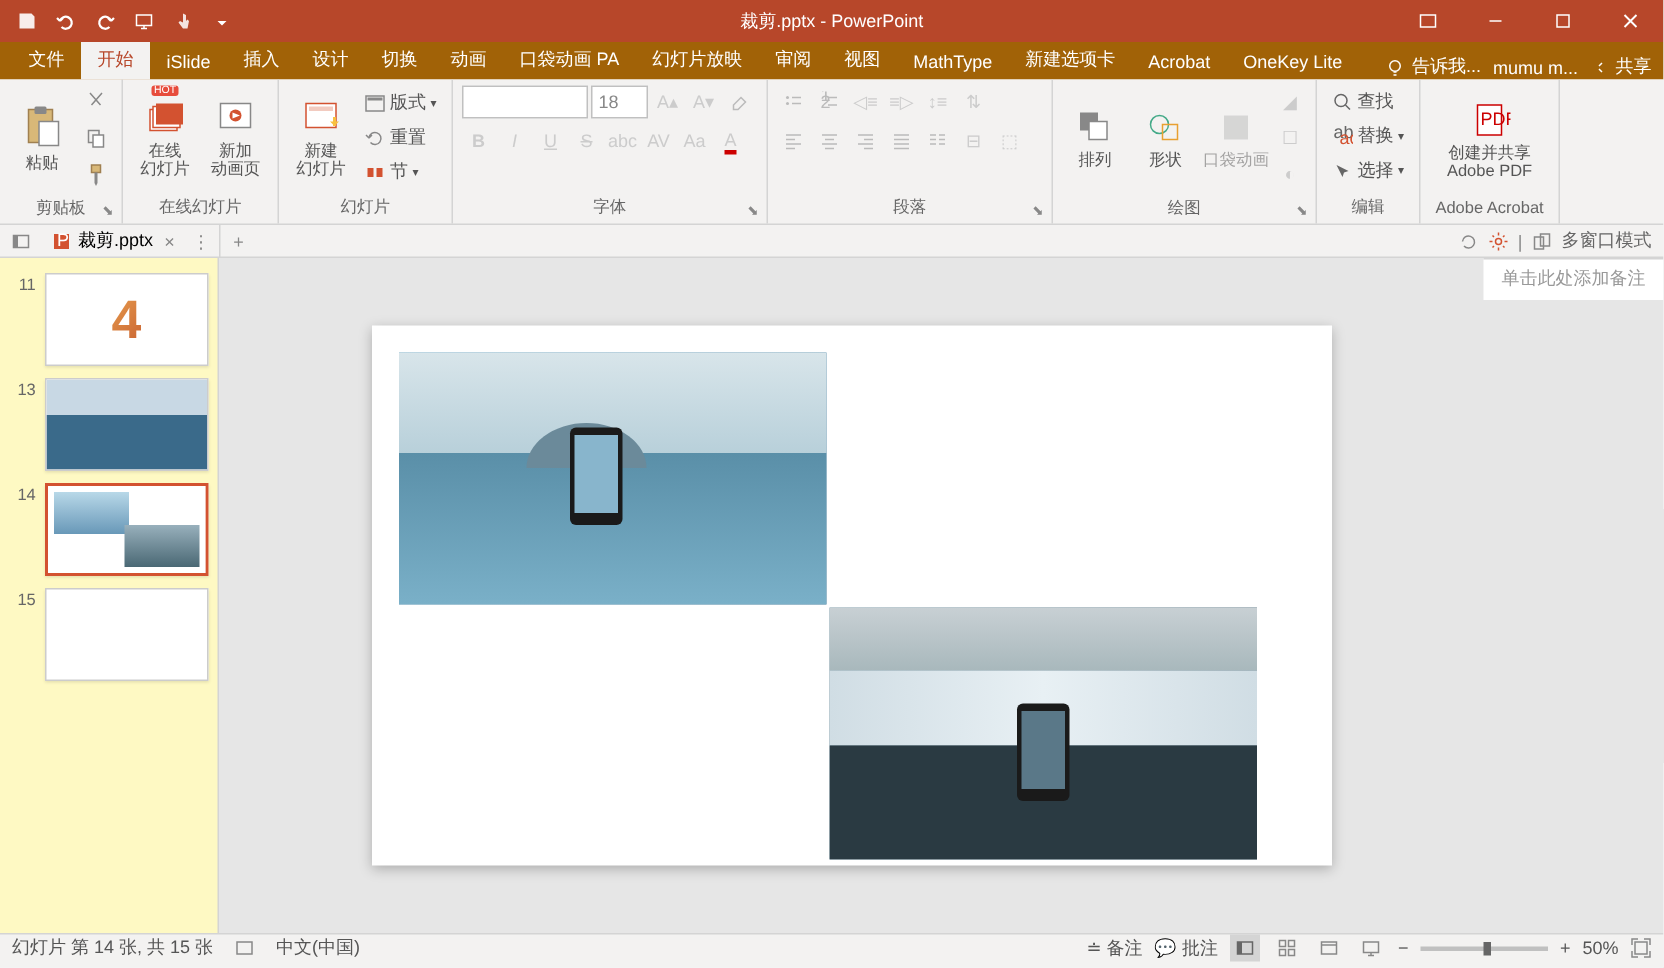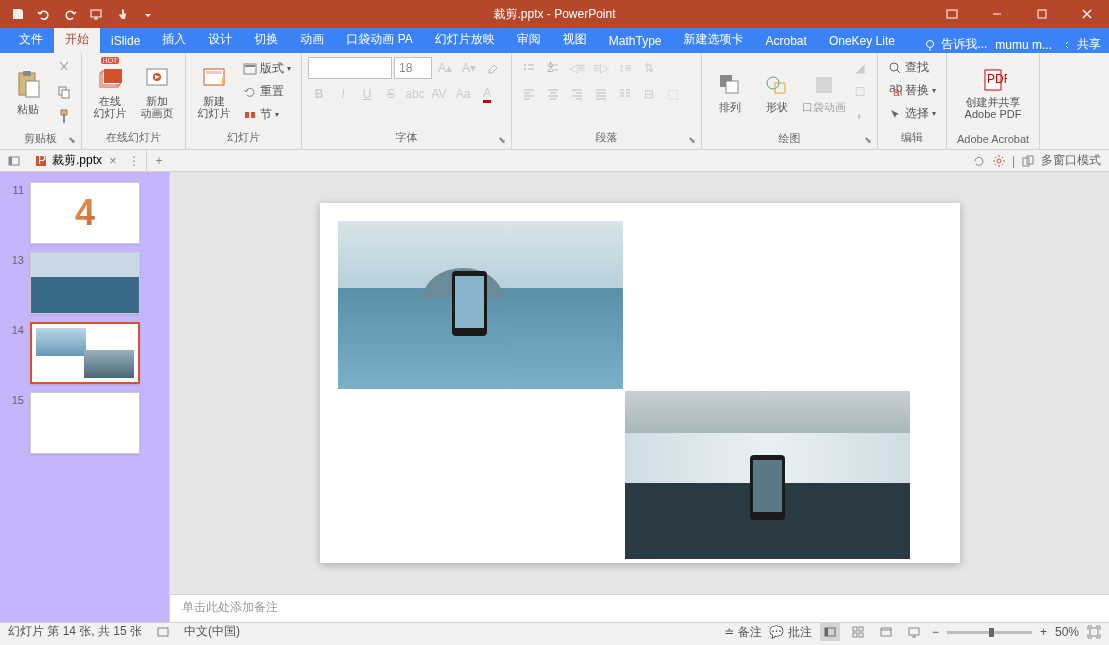--- a/index.html
+++ b/index.html
@@ -7,21 +7,21 @@
 
 
 .titlebar { background: #b7472a; height: 28px; display: flex; align-items: center; color: #fff; position: relative; }
 .qat { display: flex; gap: 2px; padding-left: 6px; }
 .qat-btn { width: 24px; height: 22px; display: flex; align-items: center; justify-content: center; color: #fff; }
 .title { position: absolute; left: 50%; transform: translateX(-50%); color: #fff; font-size: 12px; }
 .win-controls { position: absolute; right: 0; display: flex; }
 .win-btn { width: 45px; height: 28px; display: flex; align-items: center; justify-content: center; color: #fff; }
 
 
-.tabbar { background: #3b82f6; height: 25px; display: flex; align-items: flex-end; color: #fff; padding-left: 8px; }
+.tabbar { background: #a16207; height: 25px; display: flex; align-items: flex-end; color: #fff; padding-left: 8px; }
 .tab { padding: 5px 11px; cursor: pointer; font-size: 12px; }
 .tab.active { background: #f3f2f1; color: #b7472a; }
 .tab.file { background: transparent; }
 .tab-right { margin-left: auto; display: flex; align-items: center; padding-right: 8px; gap: 8px; }
 .tell-me { display: flex; align-items: center; gap: 4px; }
 .share-btn { display: flex; align-items: center; gap: 3px; }
 
 
 .ribbon { background: #f3f2f1; height: 97px; display: flex; border-bottom: 1px solid #d4d4d4; }
 .group { border-right: 1px solid #d4d4d4; padding: 2px 4px; display: flex; flex-direction: column; justify-content: space-between; }
@@ -42,26 +42,26 @@
 .half-btn { font-size: 11px; color: #555; padding: 2px 4px; display: flex; align-items: center; gap: 3px; }
 
 
 .doctabs { height: 22px; background: #f3f2f1; border-bottom: 1px solid #d4d4d4; display: flex; align-items: center; }
 .doctab { display: flex; align-items: center; gap: 4px; padding: 0 6px; height: 22px; border-right: 1px solid #d4d4d4; }
 .doctab-close { width: 14px; height: 14px; color: #888; display: flex; align-items: center; justify-content: center; }
 .doc-right { margin-left: auto; display: flex; gap: 6px; padding-right: 8px; align-items: center; color: #666; }
 
 
 .main { display: flex; height: 450px; }
-.thumbs { width: 170px; background: #c4b5fd; overflow-y: auto; border-right: 1px solid #d4d4d4; padding: 6px 0; }
+.thumbs { width: 146px; background: #fef9c3; overflow-y: auto; border-right: 1px solid #d4d4d4; padding: 6px 0; }
 .thumb-item { display: flex; gap: 6px; padding: 4px 6px; }
 .thumb-num { width: 18px; text-align: right; color: #666; font-size: 11px; padding-top: 2px; }
 .thumb { width: 110px; height: 62px; background: #fff; border: 1px solid #ccc; display: flex; align-items: center; justify-content: center; box-shadow: 0 1px 2px rgba(0,0,0,0.1); overflow: hidden; }
 .thumb.selected { border: 2px solid #d35230; }
-.slide-area { flex: 1; background: #e6e6e6; display: flex; flex-direction: column; }
+.slide-area { flex: 1; background: #e6e6e6; display: flex; flex-direction: row; }
 .slide-viewport { flex: 1; display: flex; align-items: center; justify-content: center; position: relative; }
 .slide { width: 640px; height: 360px; background: #fff; box-shadow: 0 2px 8px rgba(0,0,0,0.25); position: relative; }
 .img-sea { position: absolute; left: 18px; top: 18px; width: 285px; height: 168px; }
 .img-bus { position: absolute; left: 305px; top: 188px; width: 285px; height: 168px; }
 .img-placeholder { width: 100%; height: 100%; background: linear-gradient(135deg, #6ba5c2 0%, #4a7d9b 100%); position: relative; overflow: hidden; }
 .img-bus .img-placeholder { background: linear-gradient(135deg, #7a9aa8 0%, #3a5564 100%); }
 .sky { position: absolute; top: 0; left: 0; right: 0; height: 40%; background: linear-gradient(#d8e5ea, #b8d0da); }
 .water { position: absolute; bottom: 0; left: 0; right: 0; height: 60%; background: linear-gradient(#5a8fa8, #7ab0c8); }
 .mountain { position: absolute; top: 28%; left: 30%; width: 80px; height: 30px; background: #6b8a9a; border-radius: 50% 50% 0 0 / 100% 100% 0 0; }
 .phone { position: absolute; top: 30%; left: 40%; width: 35px; height: 65px; background: #1a1a1a; border-radius: 4px; }

